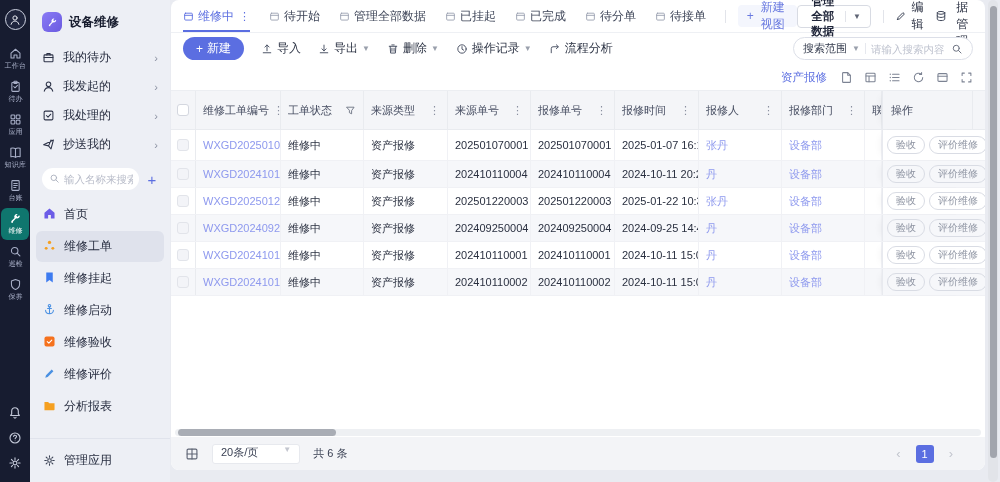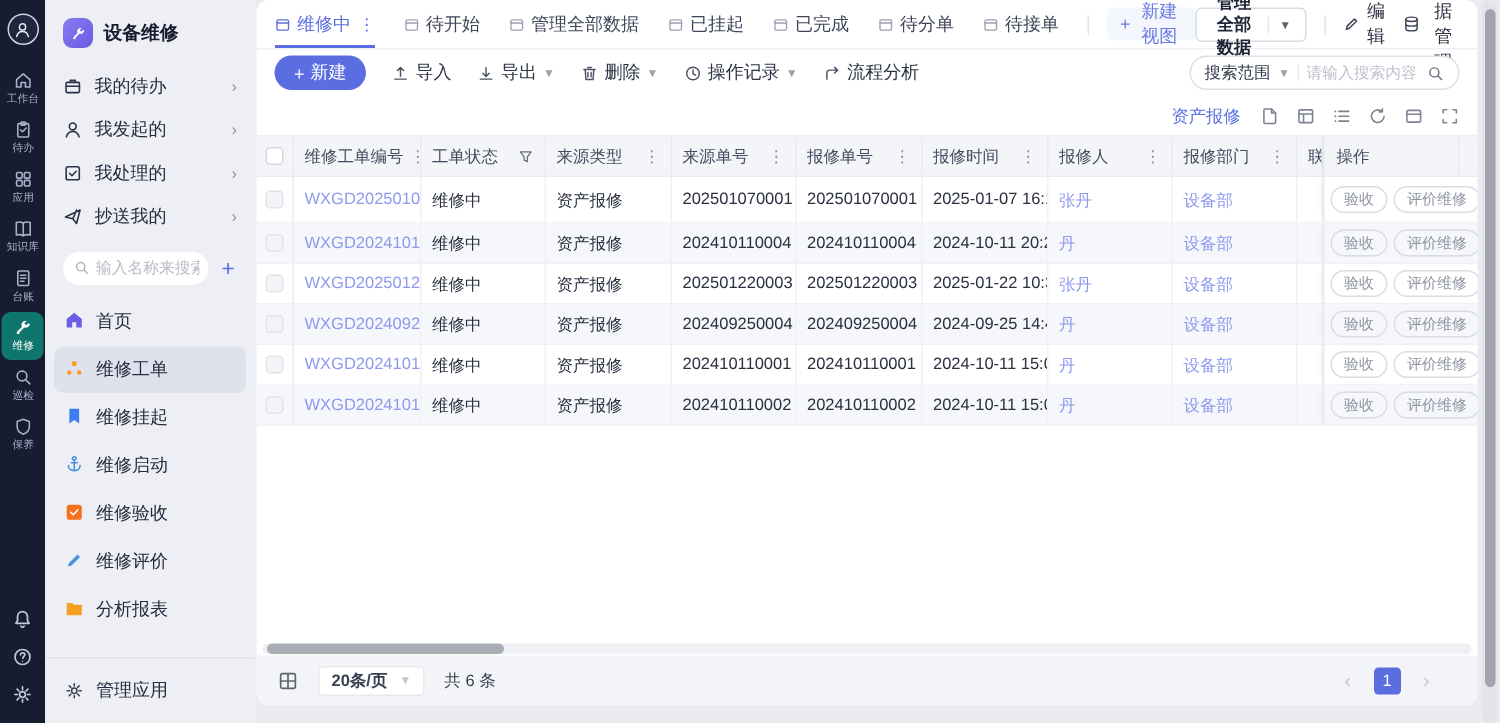--- a/index.html
+++ b/index.html
@@ -68,41 +68,41 @@
 
   .filterrow { height:26px; display:flex; align-items:center; padding:0 12px; }
   .chip { background:#99a2ec; color:#fff; font-size:10.5px; height:20px; border-radius:10px; display:flex; align-items:center; gap:6px; padding:0 5px 0 9px; cursor:pointer; }
   .chip .x { width:13px; height:13px; border-radius:50%; background:rgba(255,255,255,.32); display:flex; align-items:center; justify-content:center; font-size:9px; cursor:pointer; }
   .adv { margin-left:auto; color:#5b6ee1; font-size:11.5px; cursor:pointer; }
   .ftools { display:flex; align-items:center; gap:11px; margin-left:13px; color:#7c8393; }
   .ftools .ic { cursor:pointer; }
 
   
   .tablewrap { position:relative; }
-  .thead { display:flex; height:28px; background:#f4f5f8; border-top:1px solid #eceef2; border-bottom:1px solid #e9ebef; font-size:11px; color:#454c60; }
+  .thead { display:flex; height:40px; background:#f4f5f8; border-top:1px solid #eceef2; border-bottom:1px solid #e9ebef; font-size:11px; color:#454c60; }
   .hcell { flex:none; display:flex; align-items:center; justify-content:space-between; padding:0 7px; border-right:1px solid #e9ebef; overflow:hidden; white-space:nowrap; }
   .hcell .hmenu { color:#8a90a0; font-size:11px; cursor:pointer; margin-left:4px; }
   .hcell .ic { color:#6a7080; cursor:pointer; }
   .ckcell { flex:none; width:25px; display:flex; align-items:center; justify-content:center; border-right:1px solid #e9ebef; }
   .ckbox { width:12px; height:12px; border:1px solid #d4d7df; border-radius:3px; background:#fff; cursor:pointer; }
   .trow { display:flex; height:27px; background:#fff; border-bottom:1px solid #f0f1f5; font-size:11px; color:#2a3040; }
   .trow.first { height:31px; }
   .trow.alt { background:#f6f7fa; }
   .trow .ckbox { background:#f3f4f8; border-color:#e2e4ea; }
   .bcell { flex:none; display:flex; align-items:center; padding:0 7px; border-right:1px solid #f0f1f5; overflow:hidden; white-space:nowrap; }
   .lnk { color:#8e99ee; cursor:pointer; }
   .acell { flex:none; display:flex; align-items:center; gap:4px; padding:0 4px; border-left:1px solid #e8eaef; box-shadow:-6px 0 8px -6px rgba(31,35,41,.07); }
   .act-btn { height:18px; border:1px solid #d9dce4; border-radius:9px; background:transparent; font-size:10px; color:#8f95a3; padding:0 8px; white-space:nowrap; cursor:pointer; font-family:inherit; }
 
   .hscroll { position:absolute; left:175px; top:429px; width:806px; height:7px; background:#eef0f3; border-radius:4px; z-index:4; }
   .hthumb { position:absolute; left:3px; top:0; width:158px; height:7px; background:#a9adb5; border-radius:4px; cursor:pointer; }
 
   .pfooter { position:absolute; left:0; right:0; bottom:0; height:33px; background:#f3f4f7; display:flex; align-items:center; padding:0 14px; gap:13px; }
   .pfooter .gicon { color:#5f6575; cursor:pointer; }
-  .psize { display:flex; align-items:center; gap:8px; background:#fff; border:1px solid #e7e9ee; border-radius:3px; height:20px; padding:0 8px; font-size:11px; color:#3a4154; cursor:pointer;font-weight:bold; }
+  .psize { display:flex; align-items:flex-start; gap:25px; background:#fff; border:1px solid #e7e9ee; border-radius:3px; height:20px; padding:0 8px; font-size:11px; color:#3a4154; cursor:pointer; }
   .psize .caret { color:#c3c6cf; }
   .ptotal { font-size:11px; color:#3a4154; }
   .pager { margin-left:auto; display:flex; align-items:center; gap:15px; padding-right:18px; }
   .pnav { color:#c2c5ce; font-size:13px; cursor:pointer; }
   .pcur { width:18px; height:18px; background:#5b6ee1; color:#fff; border-radius:3px; display:flex; align-items:center; justify-content:center; font-size:11px; cursor:pointer; }
 
   .vscroll { position:absolute; right:2px; top:0; width:10px; height:482px; background:#e2e4e9; border-radius:5px; z-index:9; }
   .vthumb { position:absolute; left:1.5px; top:6px; width:7px; height:452px; background:#a2a5ad; border-radius:4px; cursor:pointer; }
 </style>
 </head>

